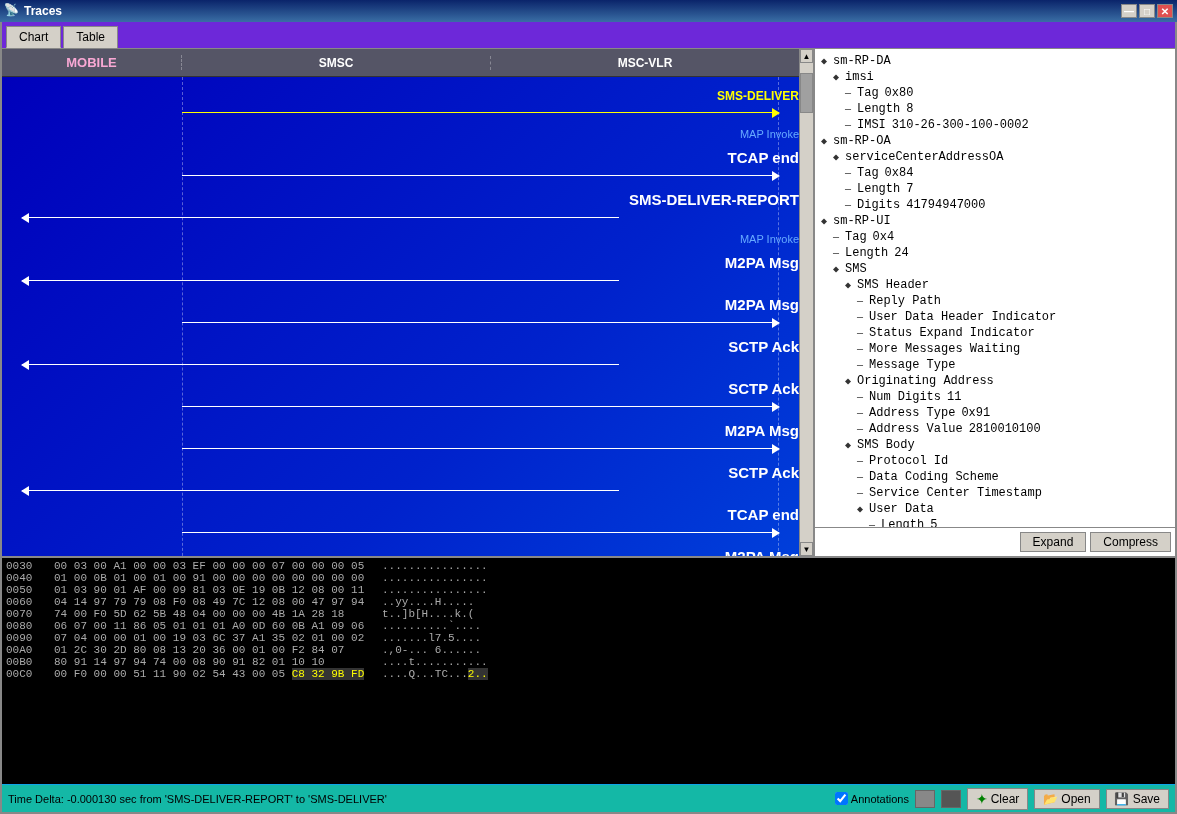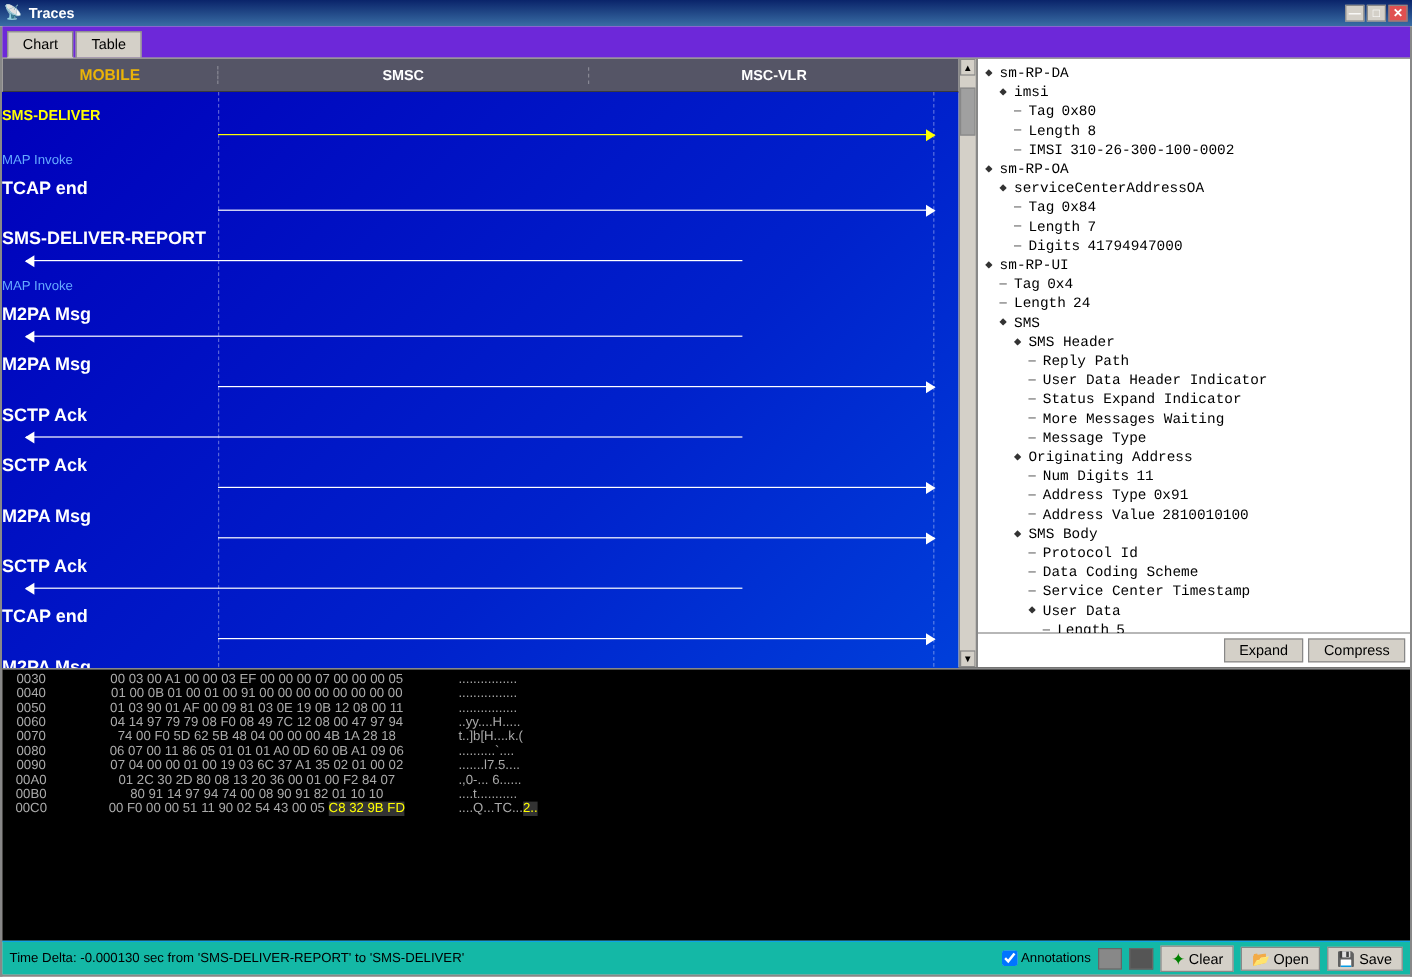--- a/index.html
+++ b/index.html
@@ -158,26 +158,25 @@
       border: 1px solid #888;
       cursor: pointer;
       font-size: 12px;
     }
 
     
     .hex-panel {
       height: 228px;
       background: #000;
       color: #aaa;
-      font-family: Liberation Sans, sans-serif;
+      font-family: Liberation Mono, monospace;
       font-size: 11px;
       overflow-y: auto;
       border-top: 2px solid #888;
       padding: 2px 4px;
-      text-align: center;
     }
     .hex-panel::-webkit-scrollbar { width: 12px; }
     .hex-panel::-webkit-scrollbar-track { background: #d4d0c8; }
     .hex-panel::-webkit-scrollbar-thumb { background: #a0a0a0; border: 1px solid #888; }
 
     .hex-row {
       display: flex;
       gap: 8px;
     }
     .hex-addr { color: #aaa; min-width: 40px; }
@@ -282,21 +281,21 @@
       flex: 1;
       text-align: center;
     }
 
     
     .msg-row {
       width: 100%;
       padding: 4px 0;
       display: flex;
       flex-direction: column;
-      align-items: flex-start;
+      align-items: flex-end;
     }
     .msg-label {
       font-size: 12px;
       font-weight: bold;
       color: #ffff00;
       margin-bottom: 1px;
     }
     .msg-sublabel {
       font-size: 11px;
       color: #66aaff;
@@ -389,21 +388,21 @@
 
   <div class="content-area">
 
     <div class="left-panel">
       <div class="left-content">
         <div class="chart-main">
 
           <div class="chart-header-row">
             <div class="header-logo-cell">
               <div>
-                <span style="color:#eab308;font-weight:bold;font-size:13px;">MOBILE</span>
+                <span style="color:#f9a8d4;font-weight:bold;font-size:13px;">MOBILE</span>
               </div>
             </div>
             <div class="header-smsc-cell">
               <span>SMSC</span>
             </div>
             <div class="header-msc-cell">
               <span>MSC-VLR</span>
             </div>
           </div>
 

